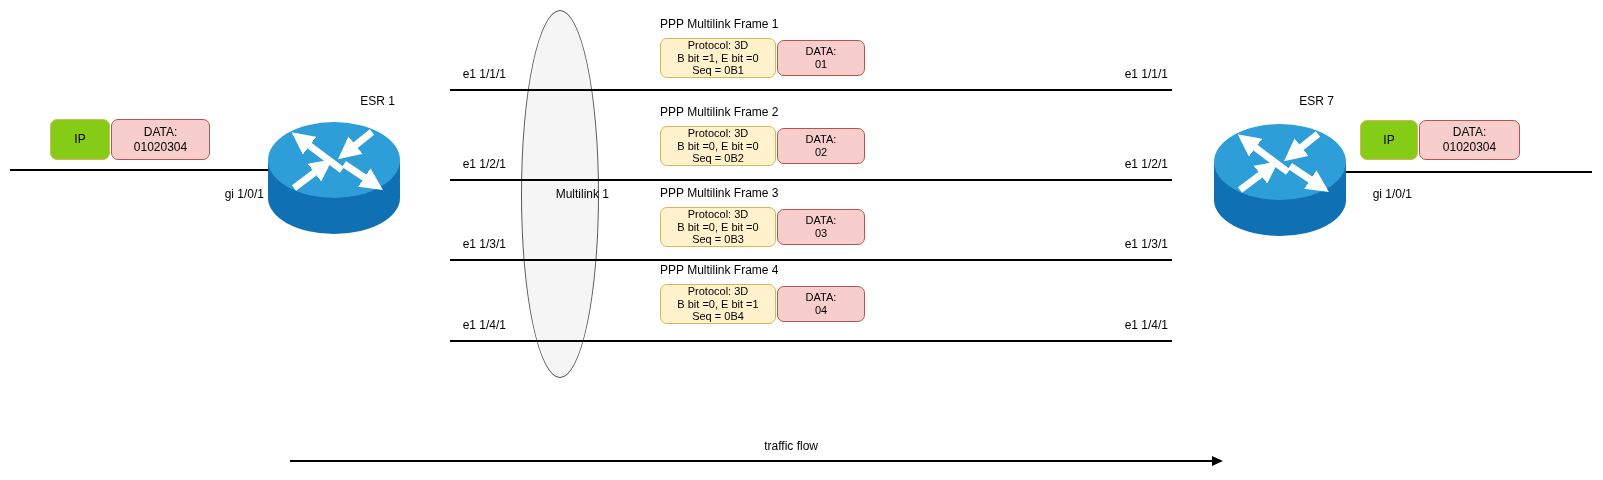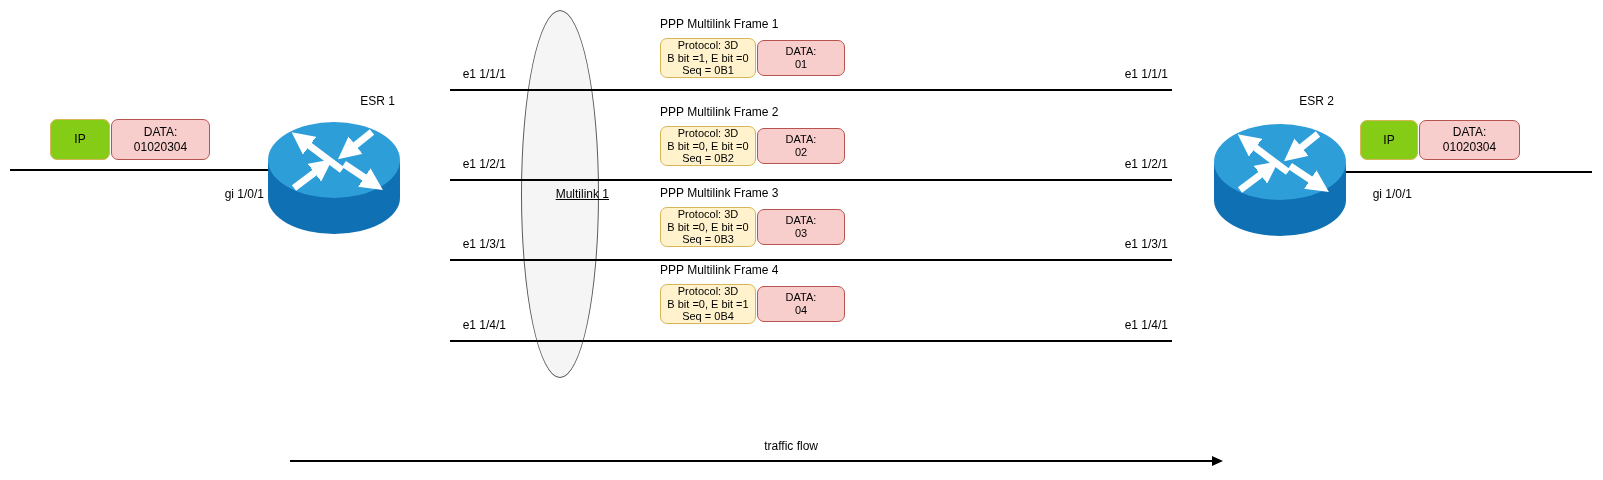--- a/index.html
+++ b/index.html
@@ -13,29 +13,29 @@
   .l1{top:89px} .l2{top:179px} .l3{top:259px} .l4{top:340px}
   .lbl { position:absolute; font-size:12px; text-align:right; white-space:nowrap; z-index:3; }
   .pl { left:450px; width:56px; }
   .pr { left:1112px; width:56px; }
   .pt1{top:67px} .pt2{top:157px} .pt3{top:237px} .pt4{top:318px}
 
   .bundle-ellipse {
     position:absolute; left:521px; top:10px; width:78px; height:368px;
     border-radius:50%; background:#F5F5F5; border:1.5px solid #595959; z-index:1;
   }
-  .bundle-label { left:513px; top:187px; width:96px;text-decoration:underline; }
+  .bundle-label { left:513px; top:187px; width:96px; }
 
   .frame { position:absolute; left:660px; width:280px; display:flex;
            flex-direction:column; align-items:flex-start; z-index:3; }
   .f1{top:16px} .f2{top:104px} .f3{top:185px} .f4{top:262px}
   .frame-title { font-size:12px; line-height:16px; margin-bottom:6px; white-space:nowrap; }
   .frame-row { display:flex; align-items:center; gap:1px; }
   .proto-box {
-    width:96px; height:40px; border-radius:7px;
+    width:116px; height:40px; border-radius:7px;
     background:#FFF2CC; border:1px solid #D6B656;
     display:flex; flex-direction:column; justify-content:center; align-items:center;
     font-size:11px; line-height:12.5px; text-align:center; white-space:nowrap;
   }
   .data-box {
     width:88px; height:36px; border-radius:7px;
     background:#F8CECC; border:1px solid #B85450;
     display:flex; flex-direction:column; justify-content:center; align-items:center;
     font-size:11px; line-height:13px; text-align:center;
   }
@@ -181,21 +181,21 @@
       </marker>
     </defs>
     <path d="M2,50 L2,86 A66,36 0 0 0 134,86 L134,50 Z" fill="#1070B4"></path>
     <ellipse cx="68" cy="48" rx="66" ry="38" fill="#2E9ED9"></ellipse>
     <line x1="76" y1="58" x2="40" y2="31" stroke="#ffffff" stroke-width="7" marker-end="url(#ah2)"></line>
     <line x1="106" y1="20" x2="86" y2="36" stroke="#ffffff" stroke-width="7" marker-end="url(#ah2)"></line>
     <line x1="28" y1="76" x2="52" y2="58" stroke="#ffffff" stroke-width="7" marker-end="url(#ah2)"></line>
     <line x1="78" y1="52" x2="102" y2="68" stroke="#ffffff" stroke-width="7" marker-end="url(#ah2)"></line>
   </svg>
 
-  <div class="lbl esr2-label">ESR 2</div>
+  <div class="lbl esr2-label">ESR 7</div>
   <div class="hline gi-line-right"></div>
   <div class="lbl gi-right">gi 1/0/1</div>
   <div class="pkt-box yellow ip-right">IP</div>
   <div class="pkt-box pink data-right">
     <div>DATA:</div>
     <div>01020304</div>
   </div>
 
   <div class="hline traffic-line"></div>
   <div class="traffic-head"></div>

